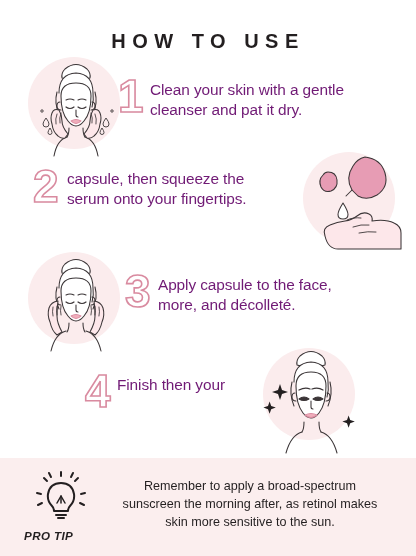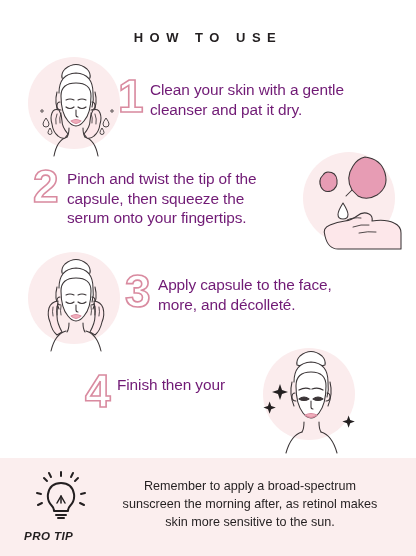--- a/index.html
+++ b/index.html
@@ -10,21 +10,21 @@
     color:#231f20;
     overflow:hidden;
     position:relative;
   }
   .page{position:relative;width:416px;height:556px;}
 
   
   .title{
     position:absolute;top:30px;left:0;width:416px;
     text-align:center;
-    font-size:13px;font-weight:bold;
+    font-size:20px;font-weight:bold;
     letter-spacing:6.5px;
     color:#231f20;
   }
 
   
   .step{position:absolute;left:0;width:416px;}
   .circle{
     position:absolute;border-radius:50%;
     background:#fbeced;
   }
@@ -151,21 +151,20 @@
         </g>
         <g fill="none" stroke="#3b3537" stroke-width="0.9" stroke-linecap="round">
           <path d="M52 75 q6 -3 14 -2"></path>
           <path d="M58 82 q8 -3 16 -2"></path>
           <path d="M64 88 q9 -2 17 -1"></path>
         </g>
       </svg>
     </div>
     <div class="num" style="left:33px;top:163px;">2</div>
     <div class="txt" style="left:67px;top:169px;width:240px;">
-      <div>Pinch and twist the tip of the</div>
       <div>capsule, then squeeze the</div>
       <div>serum onto your fingertips.</div>
     </div>
   </div>
 
   <div class="step">
     <div class="circle" style="left:28px;top:252px;width:92px;height:92px;"></div>
     <div class="art" style="left:24px;top:247px;">
       <svg width="104" height="105" viewBox="0 0 104 105">
         <g fill="none" stroke="#3b3537" stroke-width="1.05" stroke-linecap="round" stroke-linejoin="round">

